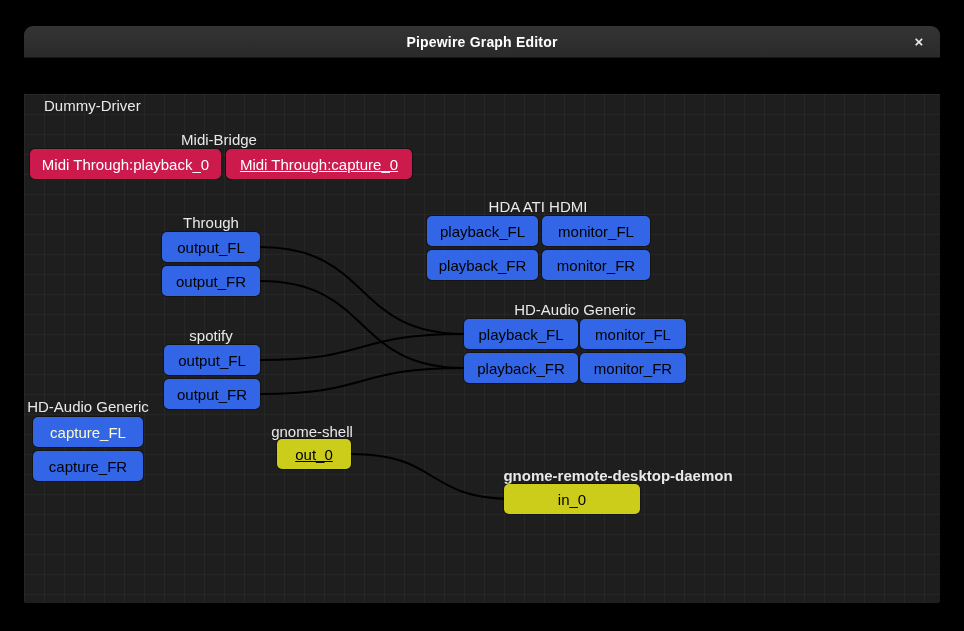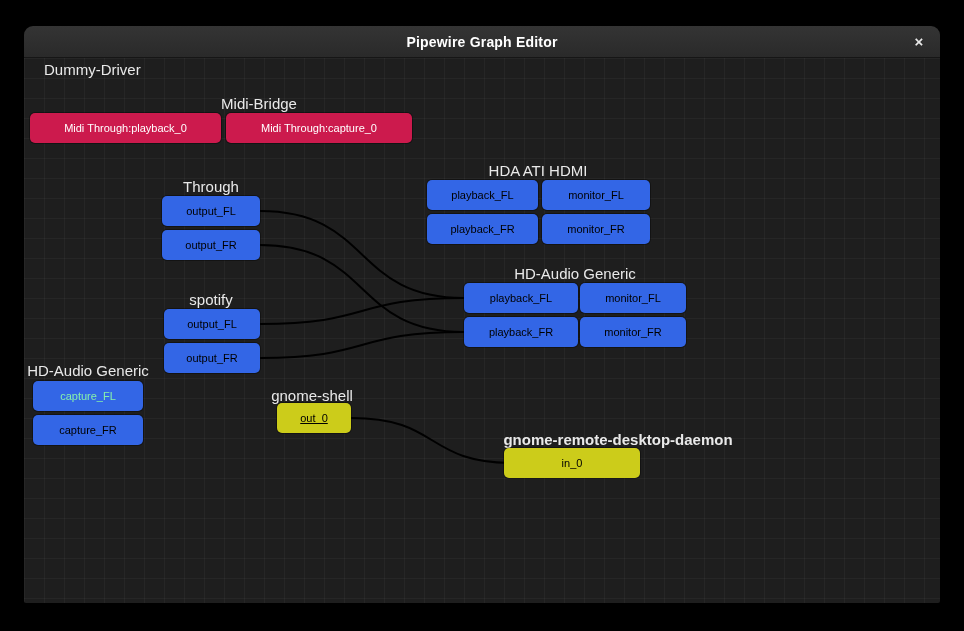--- a/index.html
+++ b/index.html
@@ -9,21 +9,21 @@
     font-family:"Liberation Sans","DejaVu Sans",sans-serif;
     position:relative;
     overflow:hidden;
   }
   .window{
     position:absolute;left:24px;top:26px;
     width:916px;height:577px;
     border-radius:9px 9px 2px 2px;
     overflow:hidden;
     box-shadow:0 2px 14px rgba(0,0,0,0.8);
-    display:flex;flex-direction:column;
+    display:flex;flex-direction:column;gap:36px;
   }
   .titlebar{
     height:31px;flex:0 0 31px;
     background:linear-gradient(#343434,#2a2a2a);
     border-bottom:1px solid #161616;
     display:flex;align-items:center;justify-content:center;
     position:relative;
   }
   .title{
     color:#fff;font-size:14px;font-weight:bold;
@@ -57,21 +57,21 @@
     position:absolute;
     color:#e9e9e9;
     font-size:15px;line-height:18px;
     white-space:nowrap;
   }
   .node-label.center{transform:translateX(-50%);}
   .port{
     position:absolute;
     box-sizing:border-box;
     display:flex;align-items:center;justify-content:center;
-    font-size:11px;
+    font-size:15px;
     border-radius:5px;
     white-space:nowrap;
     box-shadow:0 0 0 1px rgba(0,0,0,0.35);
     cursor:pointer;
   }
 </style>
 </head>
 <body>
 
 <div class="window">
@@ -81,40 +81,40 @@
   </div>
   <div class="canvas">
     <svg class="edges" xmlns="http://www.w3.org/2000/svg" width="916" height="546" viewBox="0 0 916 546">
         <path d="M 236 153 C 348 153, 328 240, 440 240" stroke="#000000"></path>
         <path d="M 236 187 C 348 187, 328 274, 440 274" stroke="#000000"></path>
         <path d="M 236 266 C 348 266, 328 240, 440 240" stroke="#000000"></path>
         <path d="M 236 300 C 348 300, 328 274, 440 274" stroke="#000000"></path>
         <path d="M 327 360 C 417 360, 400 405, 490 405" stroke="#000000"></path>
       </svg>
   <div class="node-label" style="left: 20px; top: 3px;">Dummy-Driver</div>
-      <div class="node-label center" style="left: 195px; top: 37px; margin-left: 40px;">Midi-Bridge</div>
+      <div class="node-label center" style="left: 195px; top: 37px;">Midi-Bridge</div>
       <div class="port" style="left: 6px; top: 55px; width: 191px; height: 30px; background: rgb(204, 26, 77); color: rgb(255, 255, 255);">Midi Through:playback_0</div>
-      <div class="port" style="left: 202px; top: 55px; width: 186px; height: 30px; background: rgb(204, 26, 77); color: rgb(255, 255, 255);">Midi Through:capture_0</div>
+      <div class="port" style="left: 202px; top: 55px; width: 186px; height: 30px; background: rgb(204, 26, 77); color: rgb(255, 255, 255); text-decoration: underline;">Midi Through:capture_0</div>
       <div class="node-label center" style="left: 187px; top: 120px;">Through</div>
       <div class="port" style="left: 138px; top: 138px; width: 98px; height: 30px; background: rgb(51, 102, 230); color: rgb(0, 0, 0);">output_FL</div>
       <div class="port" style="left: 138px; top: 172px; width: 98px; height: 30px; background: rgb(51, 102, 230); color: rgb(0, 0, 0);">output_FR</div>
       <div class="node-label center" style="left: 514px; top: 104px;">HDA ATI HDMI</div>
       <div class="port" style="left: 403px; top: 122px; width: 111px; height: 30px; background: rgb(51, 102, 230); color: rgb(0, 0, 0);">playback_FL</div>
       <div class="port" style="left: 518px; top: 122px; width: 108px; height: 30px; background: rgb(51, 102, 230); color: rgb(0, 0, 0);">monitor_FL</div>
       <div class="port" style="left: 403px; top: 156px; width: 111px; height: 30px; background: rgb(51, 102, 230); color: rgb(0, 0, 0);">playback_FR</div>
       <div class="port" style="left: 518px; top: 156px; width: 108px; height: 30px; background: rgb(51, 102, 230); color: rgb(0, 0, 0);">monitor_FR</div>
       <div class="node-label center" style="left: 551px; top: 207px;">HD-Audio Generic</div>
       <div class="port" style="left: 440px; top: 225px; width: 114px; height: 30px; background: rgb(51, 102, 230); color: rgb(0, 0, 0);">playback_FL</div>
       <div class="port" style="left: 556px; top: 225px; width: 106px; height: 30px; background: rgb(51, 102, 230); color: rgb(0, 0, 0);">monitor_FL</div>
       <div class="port" style="left: 440px; top: 259px; width: 114px; height: 30px; background: rgb(51, 102, 230); color: rgb(0, 0, 0);">playback_FR</div>
       <div class="port" style="left: 556px; top: 259px; width: 106px; height: 30px; background: rgb(51, 102, 230); color: rgb(0, 0, 0);">monitor_FR</div>
       <div class="node-label center" style="left: 187px; top: 233px;">spotify</div>
       <div class="port" style="left: 140px; top: 251px; width: 96px; height: 30px; background: rgb(51, 102, 230); color: rgb(0, 0, 0);">output_FL</div>
       <div class="port" style="left: 140px; top: 285px; width: 96px; height: 30px; background: rgb(51, 102, 230); color: rgb(0, 0, 0);">output_FR</div>
       <div class="node-label center" style="left: 64px; top: 304px;">HD-Audio Generic</div>
-      <div class="port" style="left: 9px; top: 323px; width: 110px; height: 30px; background: rgb(51, 102, 230); color: #86efac;">capture_FL</div>
+      <div class="port" style="left: 9px; top: 323px; width: 110px; height: 30px; background: rgb(51, 102, 230); color: #fef9c3;">capture_FL</div>
       <div class="port" style="left: 9px; top: 357px; width: 110px; height: 30px; background: rgb(51, 102, 230); color: rgb(0, 0, 0);">capture_FR</div>
       <div class="node-label center" style="left: 288px; top: 329px;">gnome-shell</div>
       <div class="port" style="left: 253px; top: 345px; width: 74px; height: 30px; background: rgb(204, 204, 26); color: rgb(0, 0, 0); text-decoration: underline;">out_0</div>
       <div class="node-label center" style="left: 594px; top: 373px; font-weight: bold;">gnome-remote-desktop-daemon</div>
       <div class="port" style="left: 480px; top: 390px; width: 136px; height: 30px; background: rgb(204, 204, 26); color: rgb(0, 0, 0);">in_0</div>
     </div>
 </div>
 
 </body></html>

